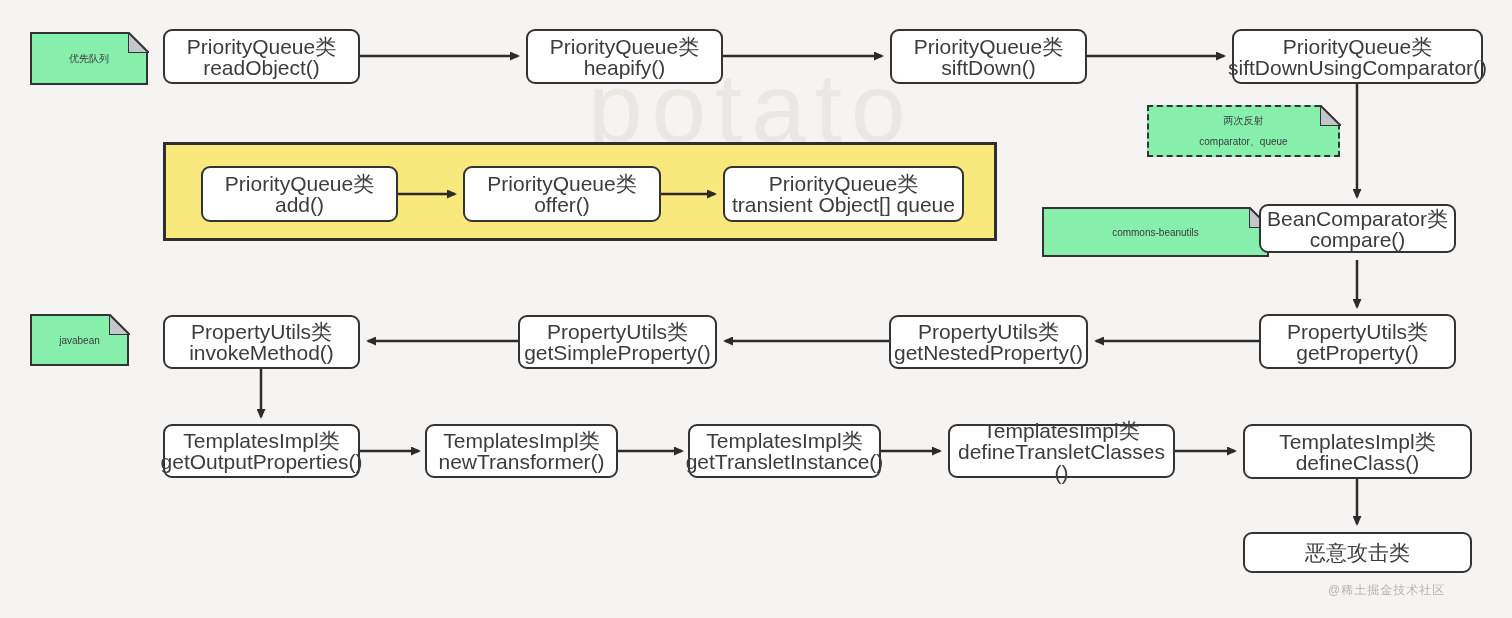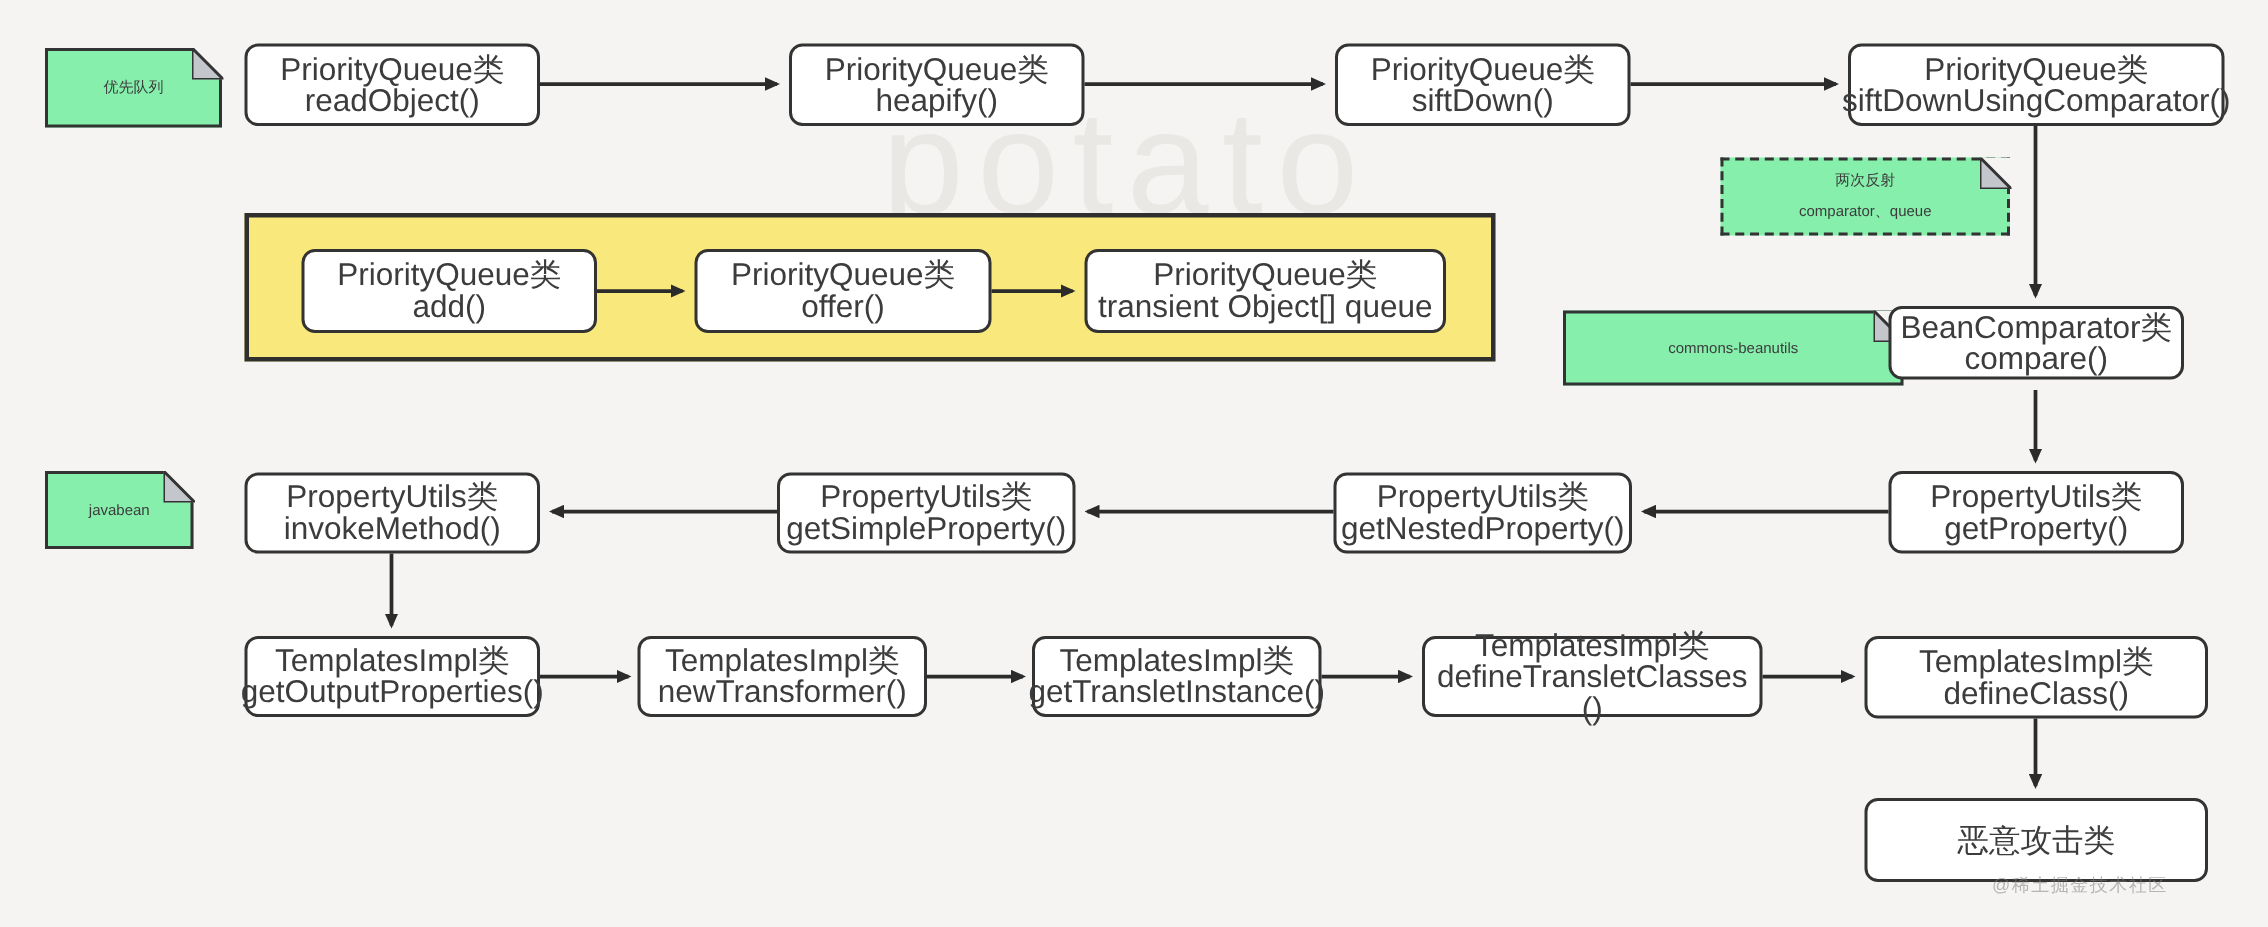--- a/index.html
+++ b/index.html
@@ -186,19 +186,19 @@
   <div class="node" style="left:948px;top:424px;width:227px;height:54px;">
     <span>TemplatesImpl类</span>
     <span>defineTransletClasses ()</span>
   </div>
 
   <div class="node" style="left:1243px;top:424px;width:229px;height:55px;">
     <span>TemplatesImpl类</span>
     <span>defineClass()</span>
   </div>
 
-  <div class="node" style="left:1243px;top:532px;width:229px;height:56px;">
+  <div class="node" style="left:1243px;top:532px;width:229px;height:41px;">
     <span>恶意攻击类</span>
   </div>
 
   <div class="credit-watermark">@稀土掘金技术社区</div>
 
 </div>
 
 </body></html>

